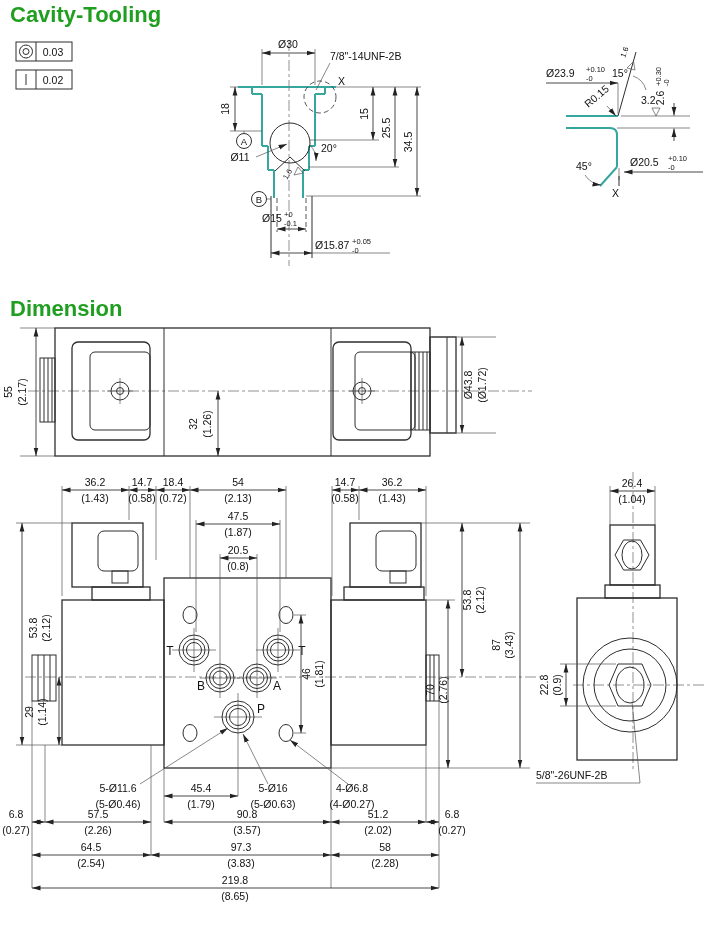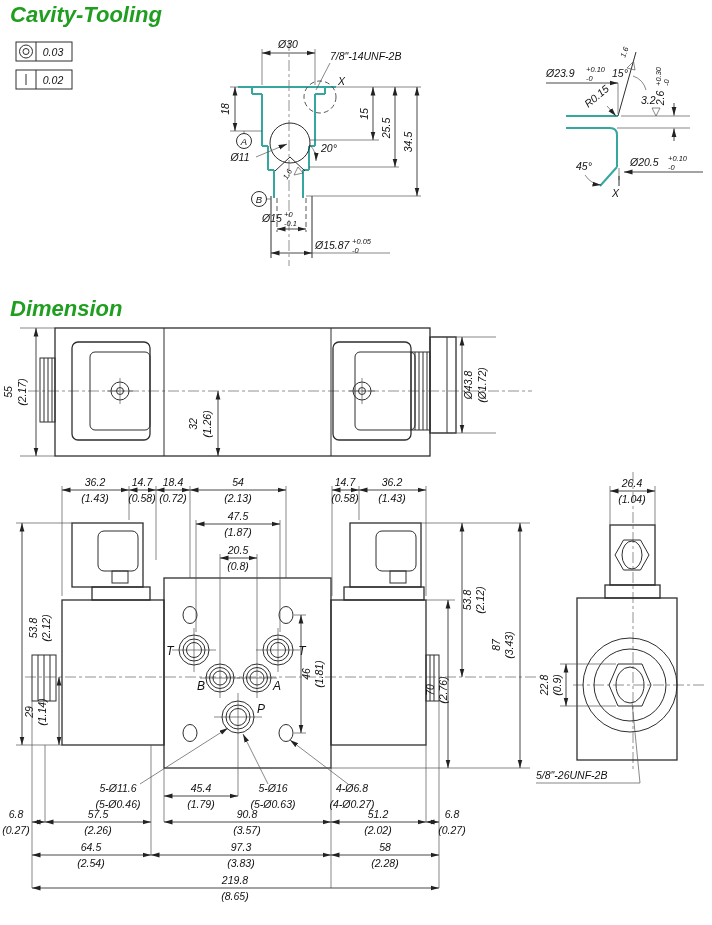--- a/index.html
+++ b/index.html
@@ -1,16 +1,16 @@
 <!DOCTYPE html>
 <html><head>
 <meta charset="utf-8">
 <style>
   html,body{margin:0;padding:0;background:#fff;}
-  #page{position:relative;width:712px;height:925px;background:#ffffff;overflow:hidden;font-style:italic;}
+  #page{position:relative;width:712px;height:925px;background:#ffffff;overflow:hidden;}
   svg{display:block;}
   text{font-family:"Liberation Sans",sans-serif;fill:#111;}
   .ttl{font-size:22px;font-weight:bold;fill:#1f9e1f;}
   .dt{font-size:10.5px;}
   .dts{font-size:7.5px;}
   .dp{font-size:12px;}
   .dd{font-size:9.5px;}
   .ol{stroke:#2e2e2e;stroke-width:1.3;fill:none;}
   .ol2{stroke:#2e2e2e;stroke-width:1;fill:none;}
   .teal{stroke:#35a79f;stroke-width:2;fill:none;}

